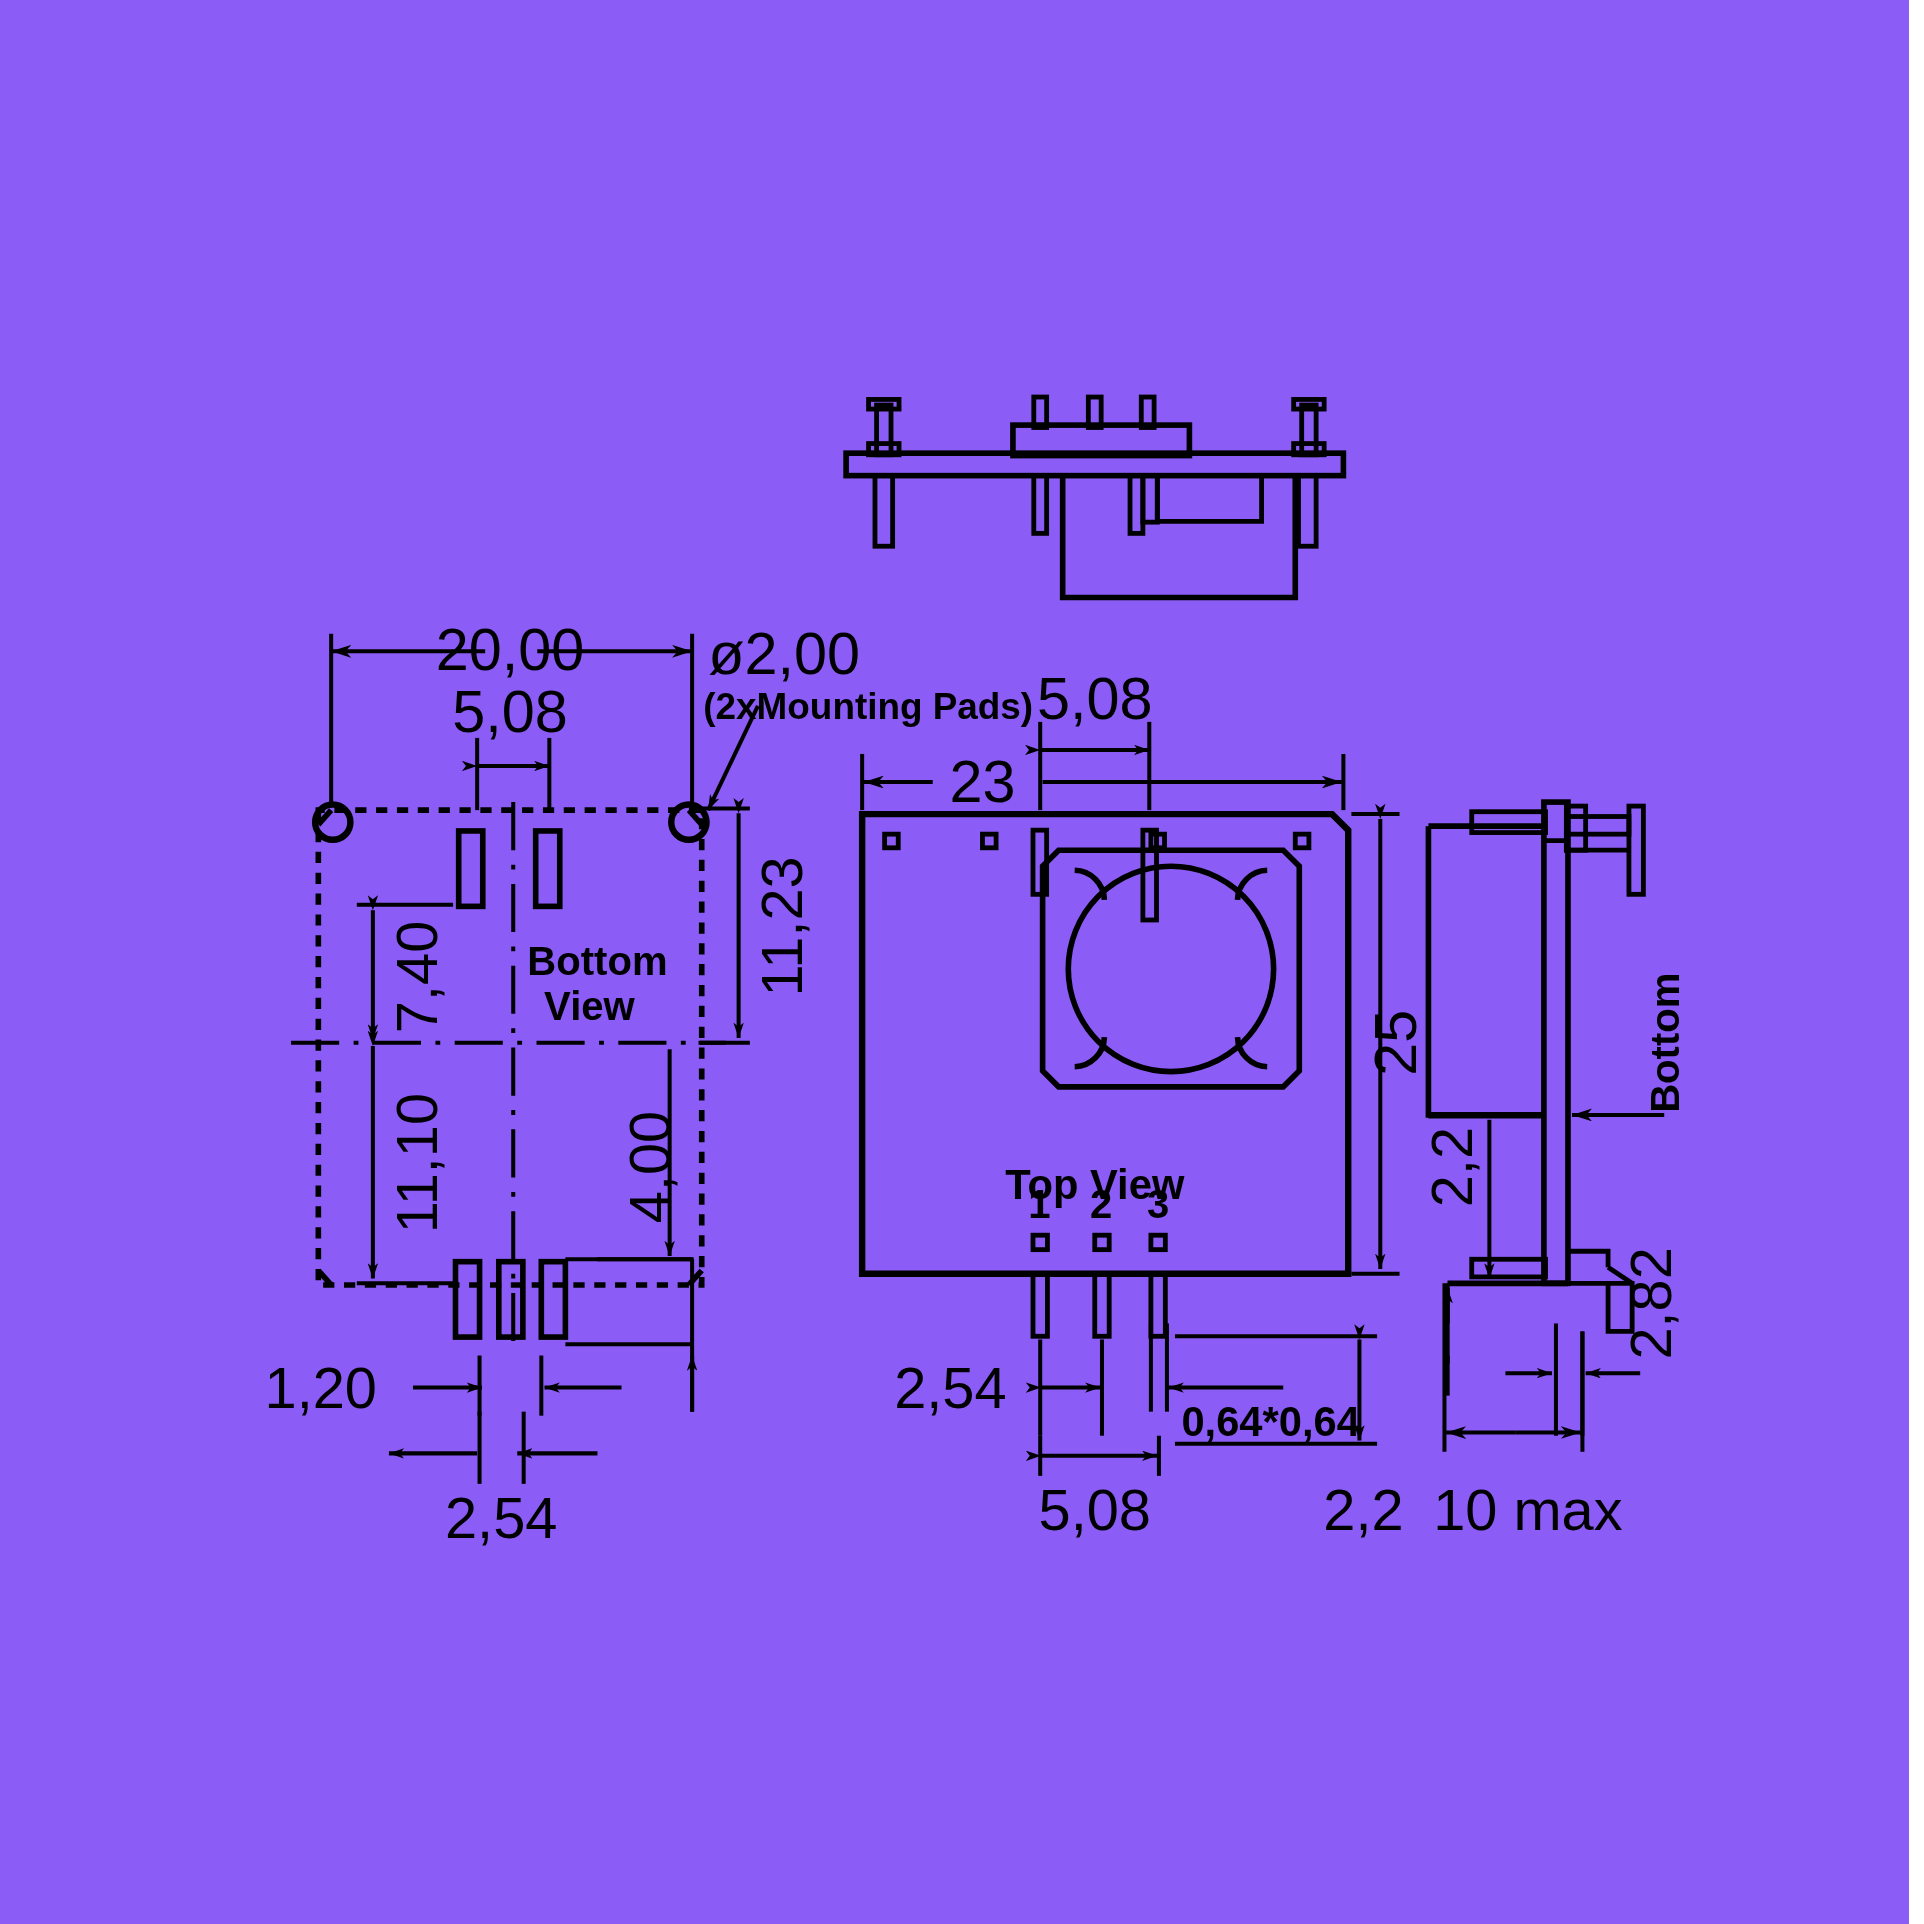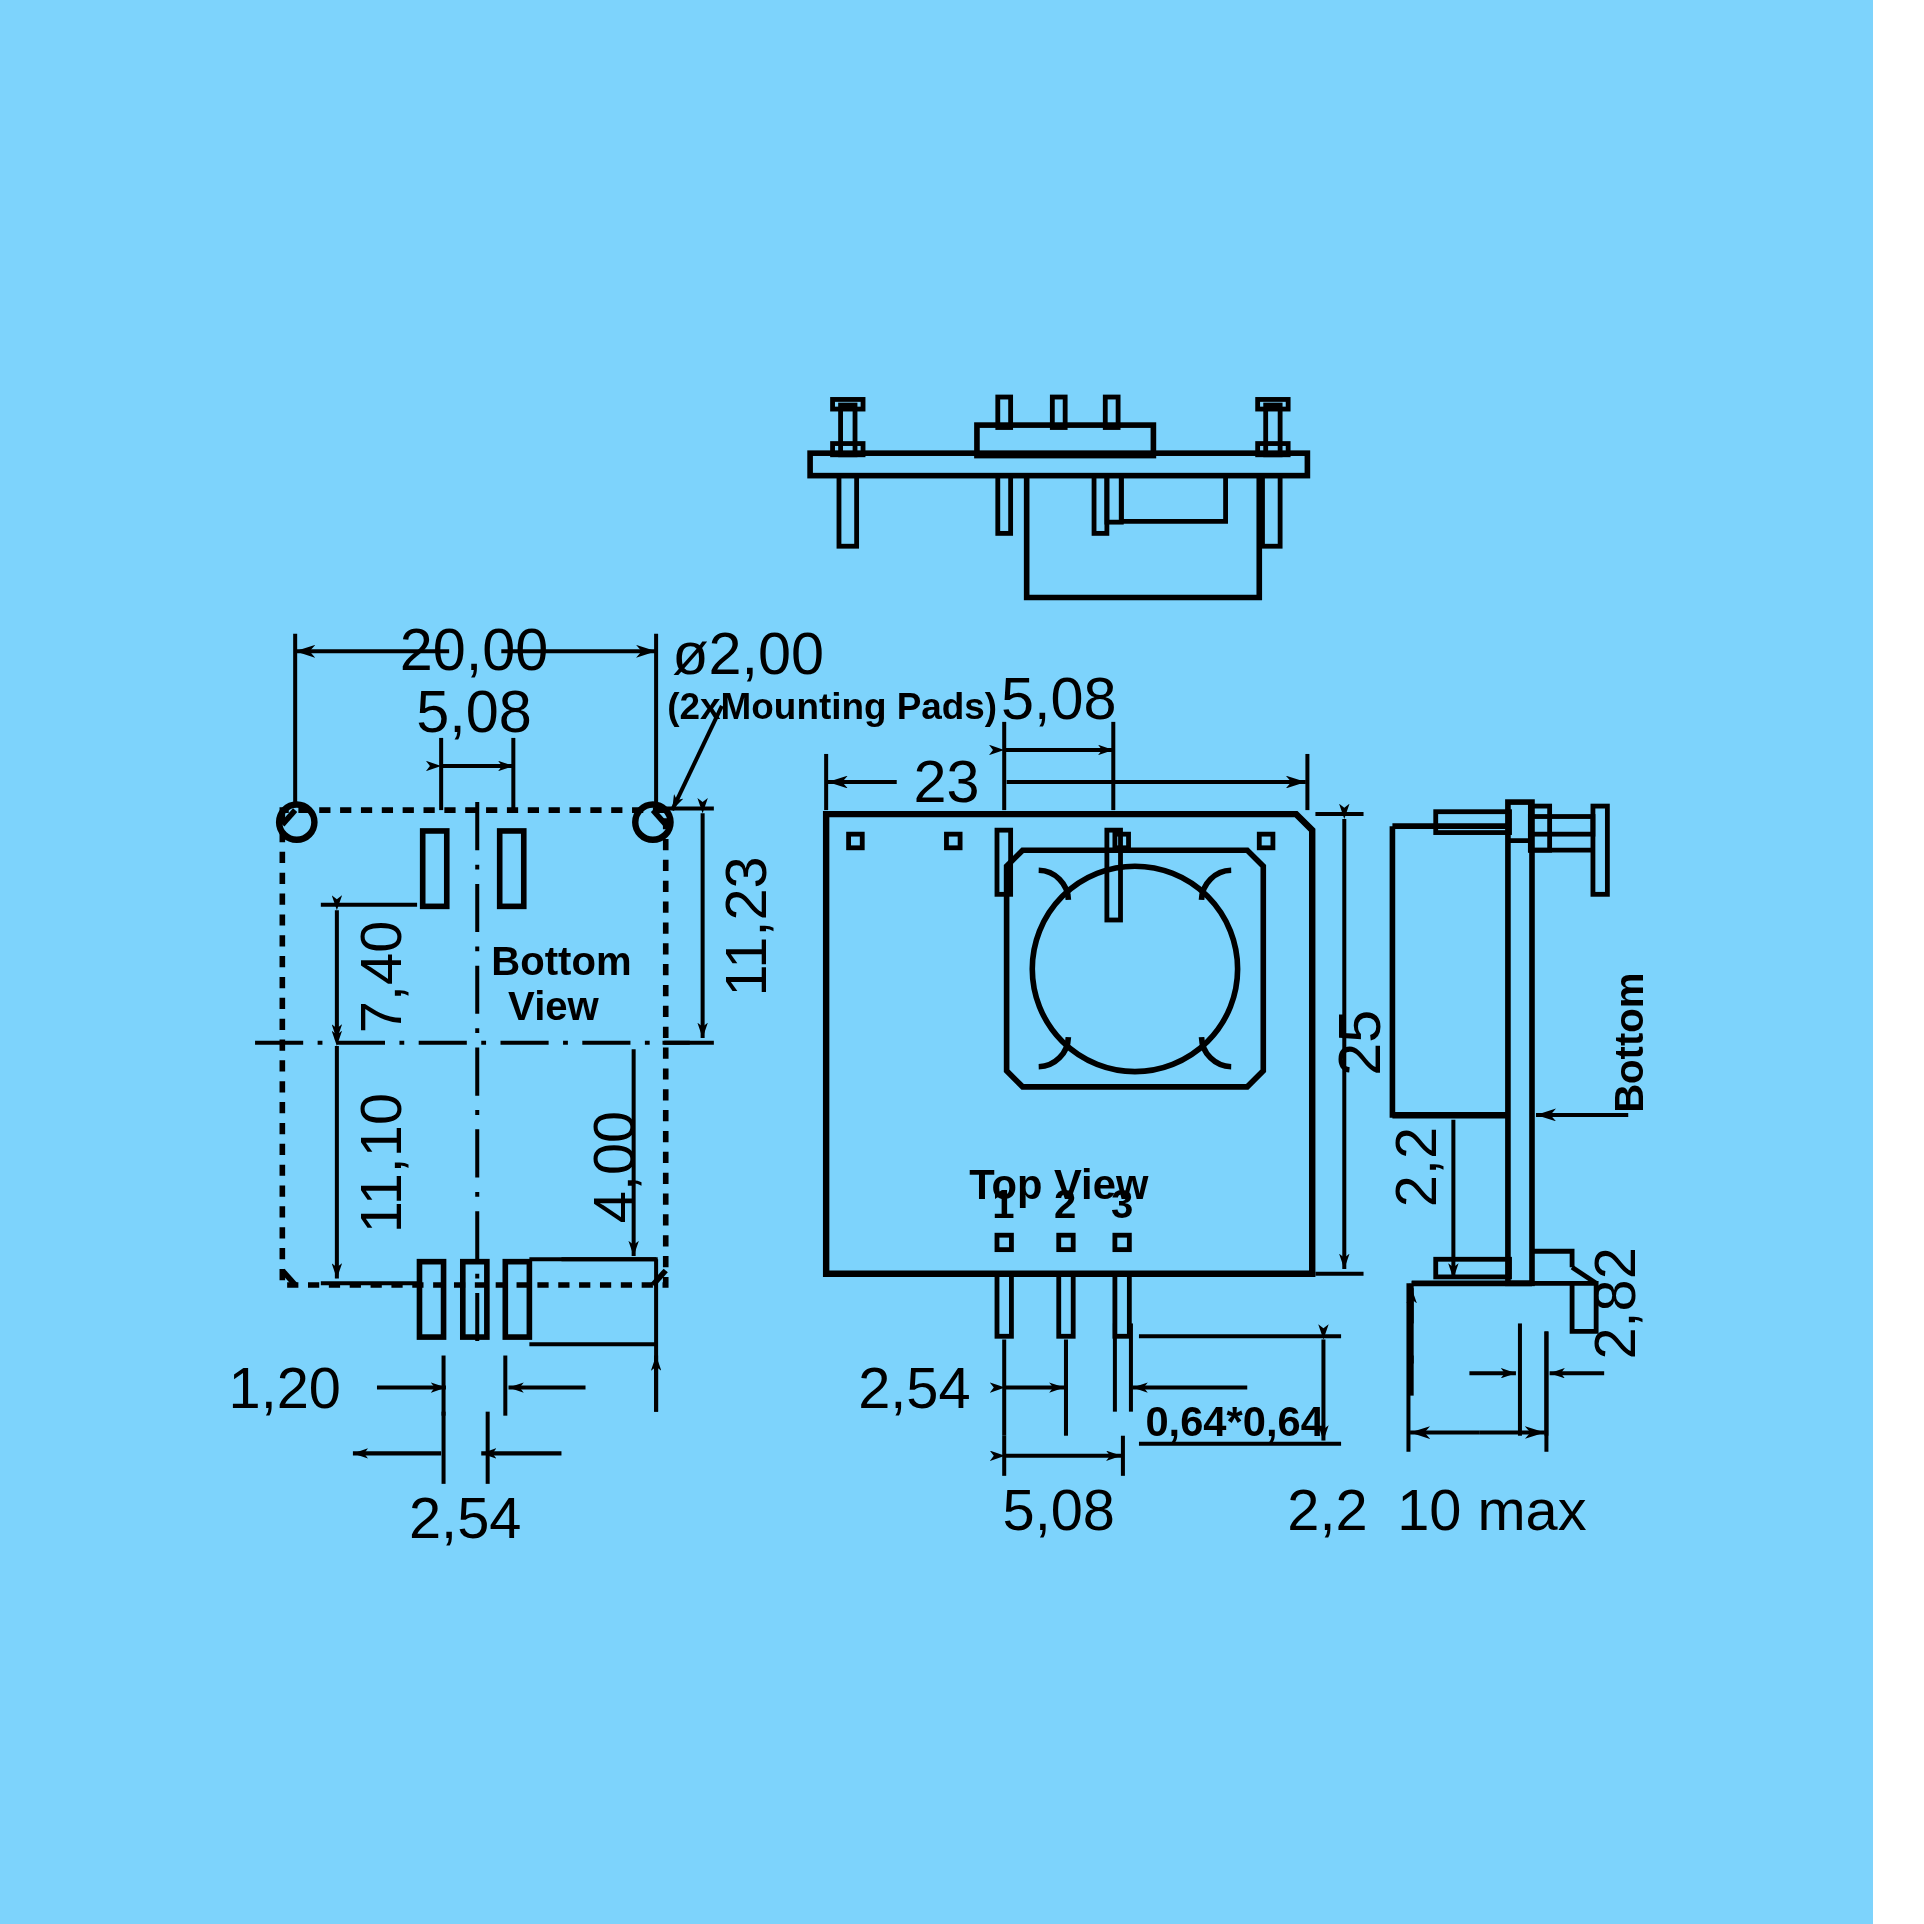--- a/index.html
+++ b/index.html
@@ -1,17 +1,17 @@
 <!DOCTYPE html>
 <html style="font-size:13px"><head>
 <meta charset="utf-8">
 <style>
   html,body{margin:0;padding:0;background:#ffffff;}
   body{width:1925px;height:1925px;font-family:"Liberation Sans",sans-serif;overflow:hidden;}
-  #stage{position:relative;width:1873px;height:1925px;background:#7dd3fc;}
+  #stage{position:relative;width:1873px;height:1925px;background:#8b5cf6;padding-left:36px;}
   svg{display:block;}
 </style>
 </head>
 <body>
 
 <div id="stage">
 
 <svg width="1925" height="1925" viewBox="0 0 2400 2400">
   <defs>
     <marker id="ah" markerWidth="26" markerHeight="16" refX="25" refY="8" orient="auto" markerUnits="userSpaceOnUse">

